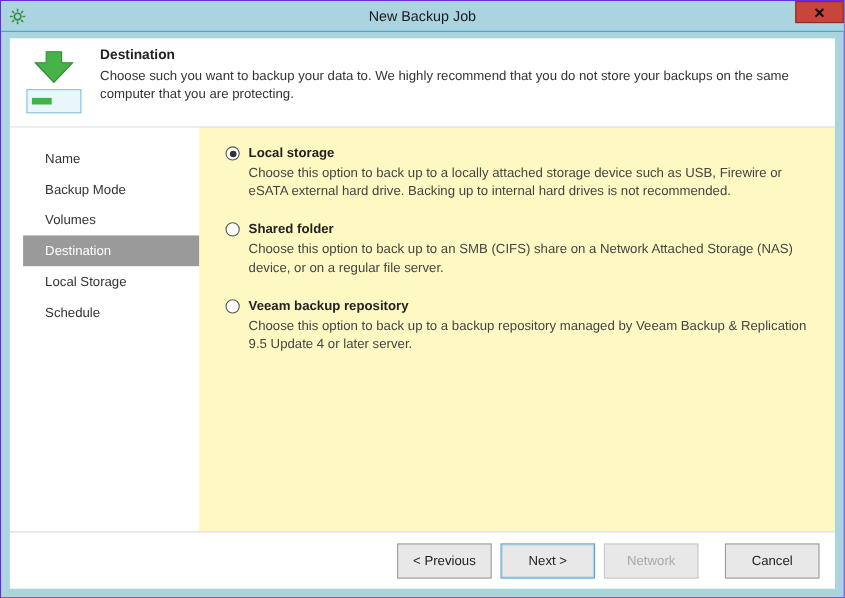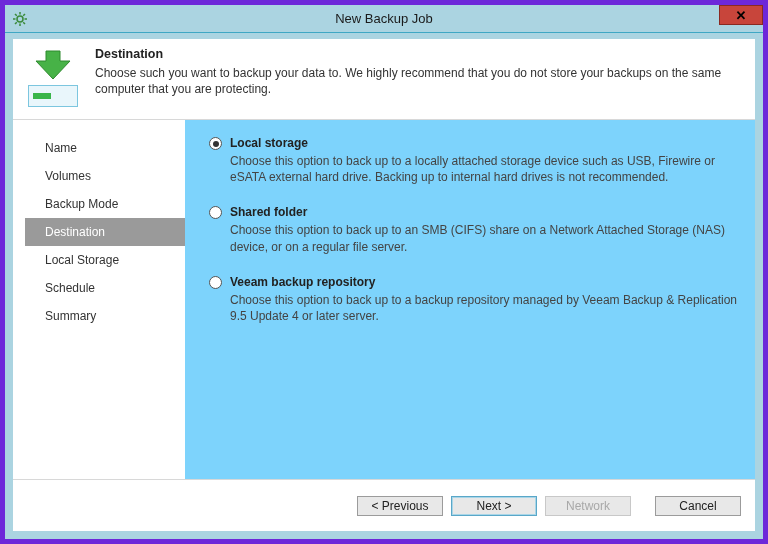--- a/index.html
+++ b/index.html
@@ -8,21 +8,21 @@
     font-family: "Segoe UI", Tahoma, sans-serif;
     font-size: 12px;
     background: #fff;
     width: 768px;
     height: 544px;
     overflow: hidden;
   }
   .window {
     width: 768px;
     height: 544px;
-    border: 5px solid #6d28d9;
+    border: 1px solid #6d28d9;
     background: #abd4e1;
     display: flex;
     flex-direction: column;
   }
   .titlebar {
     height: 28px;
     background: #abd4e1;
     display: flex;
     align-items: center;
     position: relative;
@@ -49,21 +49,21 @@
     border: 1px solid #8a2a22;
     display: flex; align-items: center; justify-content: center;
     color: #000;
     font-weight: bold;
     font-size: 13px;
   }
   .inner {
     margin: 8px;
     margin-top: 6px;
     flex: 1;
-    background: #7dd3fc;
+    background: #fef9c3;
     display: flex;
     flex-direction: column;
     border: 0;
   }
   .header {
     display: flex;
     padding: 8px 10px 12px 12px;
     gap: 14px;
     background: #fff;
     border-bottom: 1px solid #d8d8d8;
@@ -140,21 +140,21 @@
     border-top: 1px solid #d8d8d8;
     display: flex;
     justify-content: flex-end;
     align-items: center;
     padding: 0 14px;
     gap: 8px;
     background: #fff;
   }
   .btn {
     min-width: 86px;
-    height: 20px;
+    height: 32px;
     border: 1px solid #9b9b9b;
     background: #e8e8e8;
     color: #222;
     display: flex; align-items: center; justify-content: center;
     padding: 0 10px;
     font-size: 12px;
     cursor: default;
   }
   .btn.default { border: 1px solid #5aa7c8; box-shadow: inset 0 0 0 1px #a9d6e8; text-align: right; }
   .btn.disabled { color: #a8a8a8; border-color:#c8c8c8; }
@@ -200,26 +200,25 @@
       </div>
       <div class="header-text">
         <div class="htitle">Destination</div>
         <div class="hdesc">Choose such you want to backup your data to. We highly recommend that you do not store your backups on the same computer that you are protecting.</div>
       </div>
     </div>
 
     <div class="body">
       <div class="sidebar">
         <div class="item">Name</div>
+        <div class="item">Backup Mode</div>
         <div class="item">Volumes</div>
-        <div class="item">Backup Mode</div>
         <div class="item active">Destination</div>
         <div class="item">Local Storage</div>
         <div class="item">Schedule</div>
-        <div class="item">Summary</div>
       </div>
 
       <div class="main">
         <div class="option">
           <div class="radio selected"></div>
           <div class="opt-text">
             <div class="opt-title">Local storage</div>
             <div class="opt-desc">Choose this option to back up to a locally attached storage device such as USB, Firewire or eSATA external hard drive. Backing up to internal hard drives is not recommended.</div>
           </div>
         </div>

